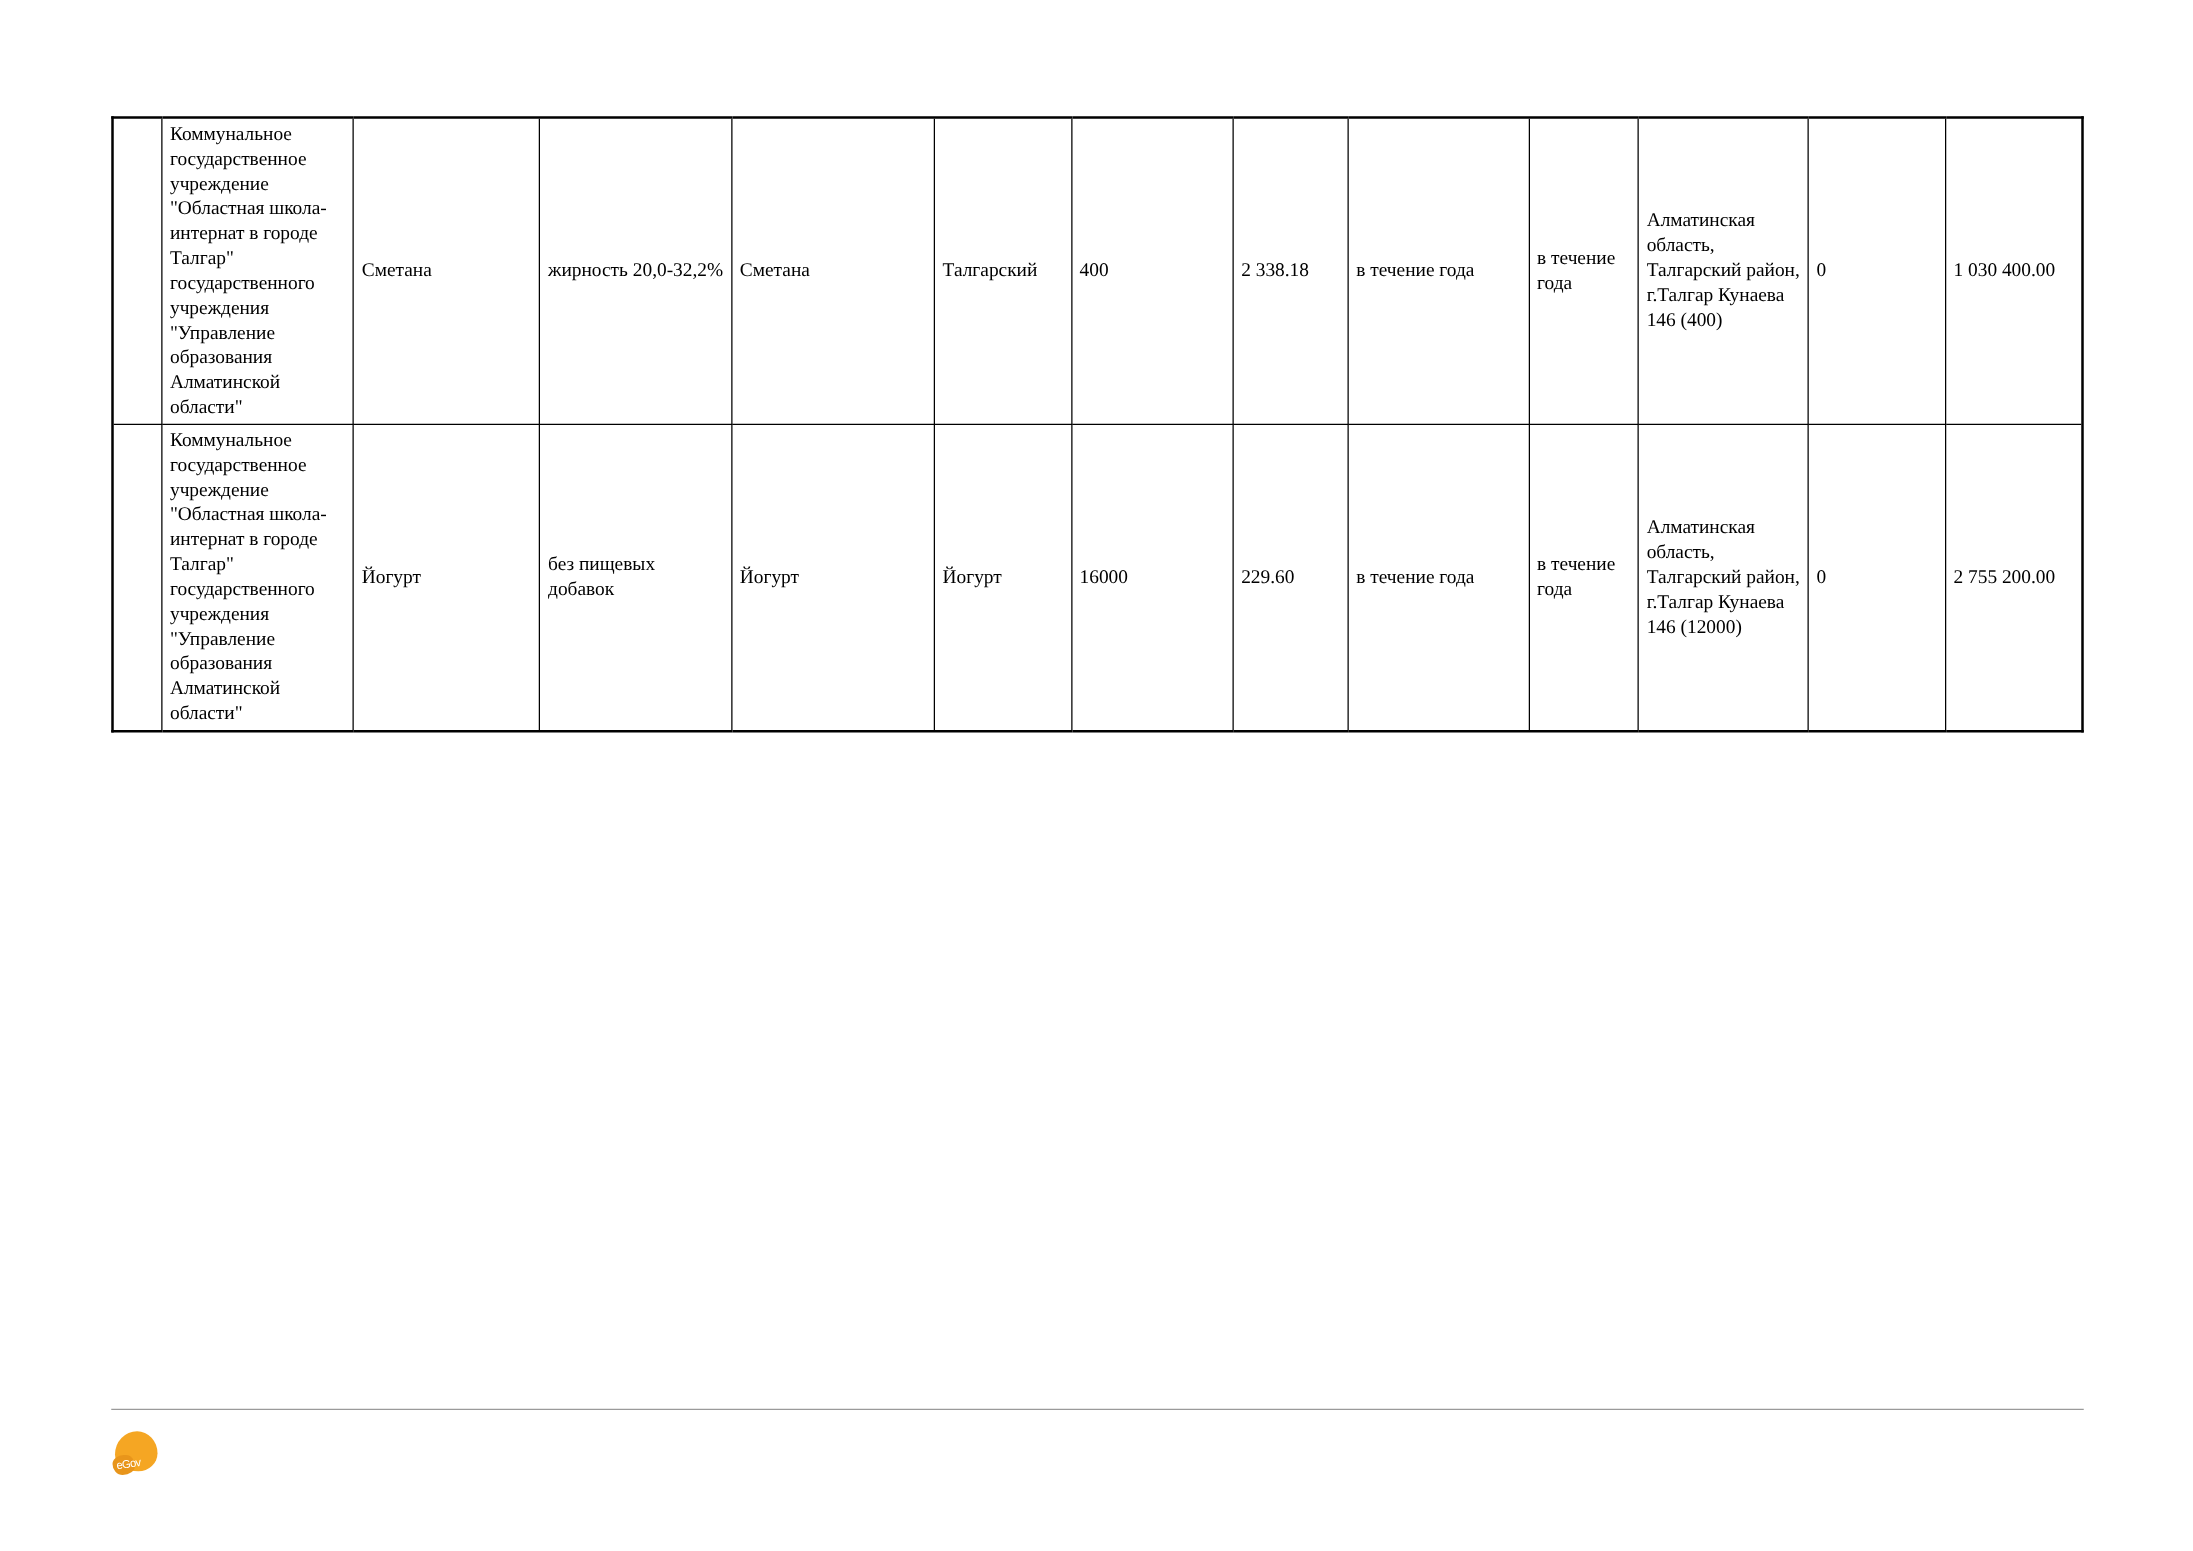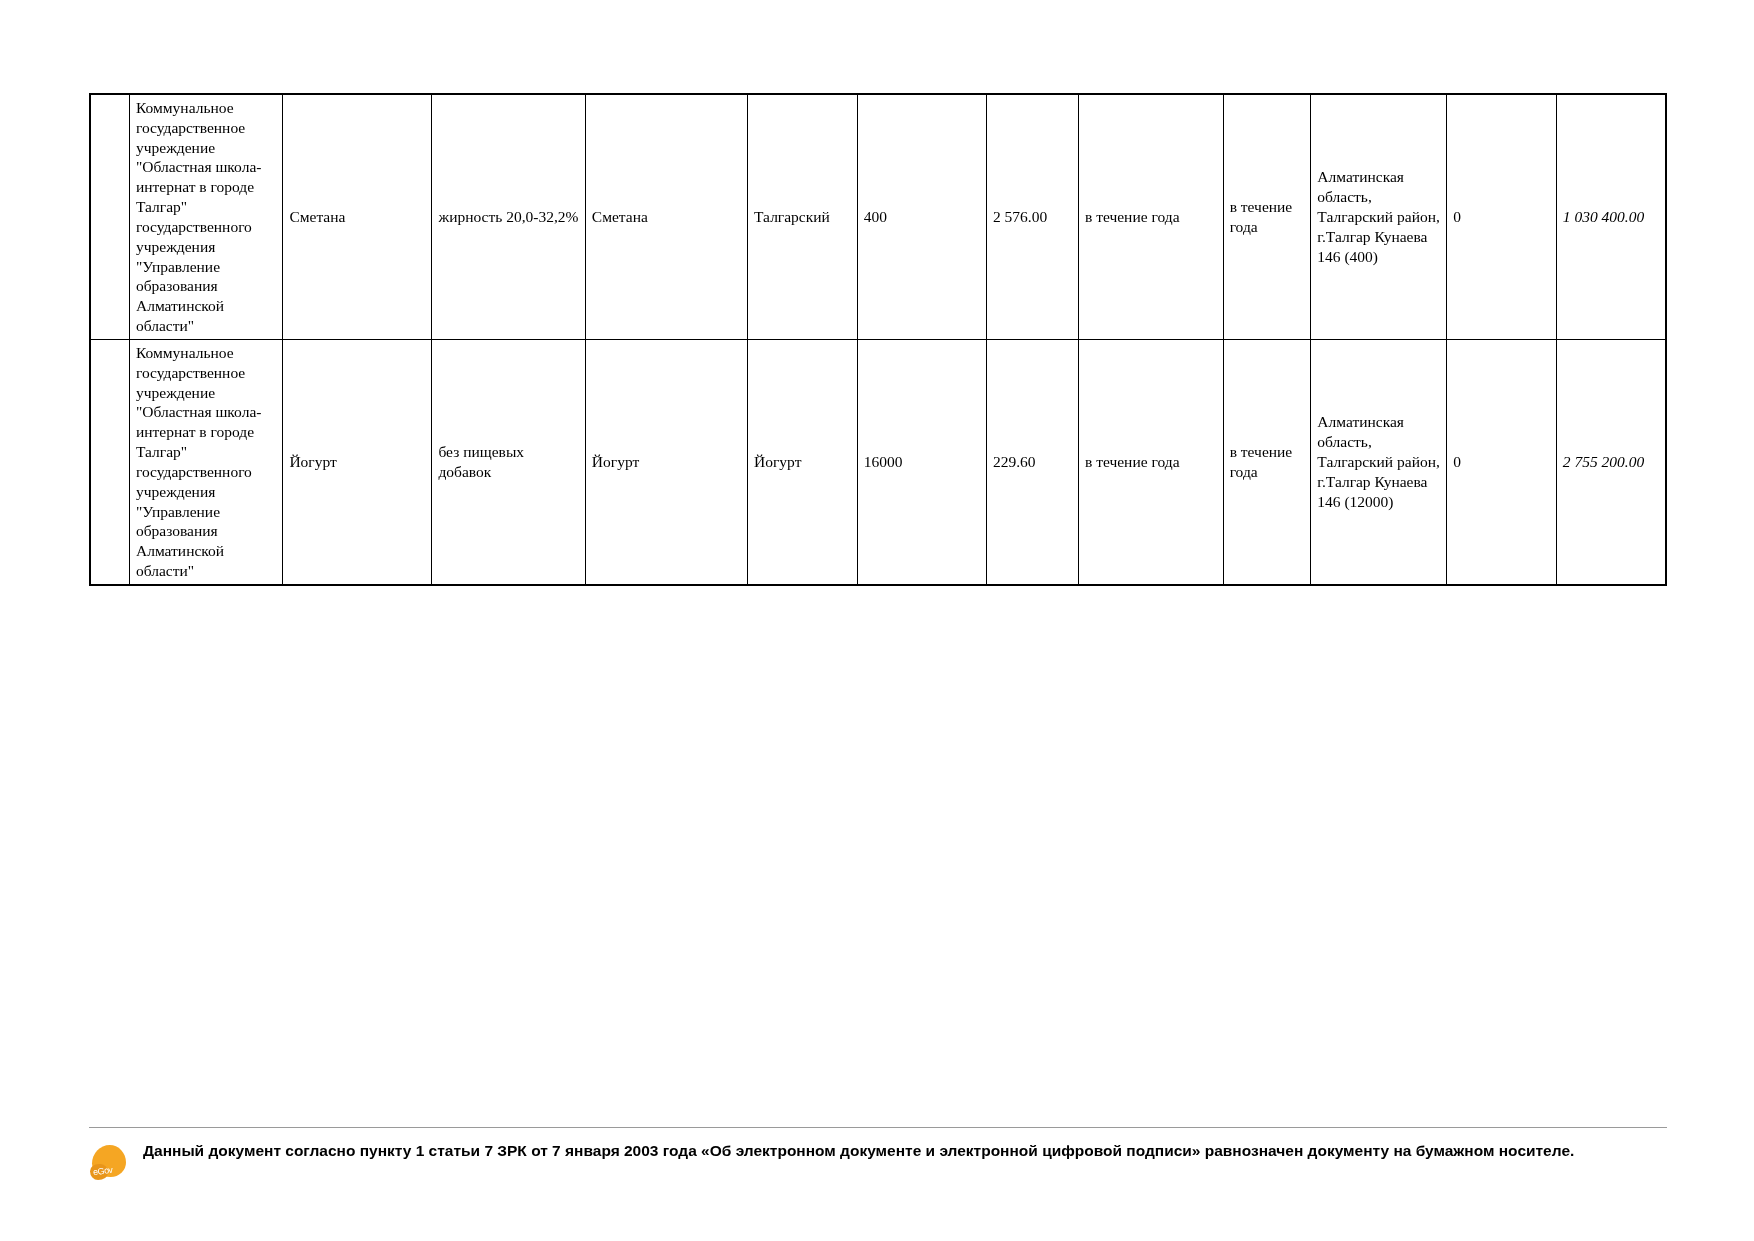--- a/index.html
+++ b/index.html
@@ -65,21 +65,21 @@
   .c-name  { width: 136px; }
   .c-char  { width: 140px; }
   .c-name2 { width: 148px; }
   .c-unit  { width: 100px; }
   .c-qty   { width: 118px; }
   .c-price { width: 84px; }
   .c-term  { width: 132px; }
   .c-term2 { width: 80px; }
   .c-addr  { width: 124px; margin-left: 11px; }
   .c-zero  { width: 100px; }
-  .c-sum   { width: 100px; font-style: italic; }
+  .c-sum   { width: 100px; }
 
   .footer-rule {
     position: absolute;
     left: 89px;
     top: 1127px;
     width: 1578px;
     height: 1px;
     background: #9a9a9a;
   }
   .footer {
@@ -157,21 +157,21 @@
     </colgroup>
     <tbody>
       <tr>
         <td class="c-num"></td>
         <td class="c-org top">Коммунальное государственное учреждение "Областная школа-интернат в городе Талгар" государственного учреждения "Управление образования Алматинской области"</td>
         <td class="c-name">Сметана</td>
         <td class="c-char">жирность 20,0-32,2%</td>
         <td class="c-name2">Сметана</td>
         <td class="c-unit">Талгарский</td>
         <td class="c-qty">400</td>
-        <td class="c-price">2 576.00</td>
+        <td class="c-price">2 338.18</td>
         <td class="c-term">в течение года</td>
         <td class="c-term2">в течение года</td>
         <td class="c-addr">Алматинская область, Талгарский район, г.Талгар Кунаева 146 (400)</td>
         <td class="c-zero">0</td>
         <td class="c-sum">1 030 400.00</td>
       </tr>
       <tr>
         <td class="c-num"></td>
         <td class="c-org top">Коммунальное государственное учреждение "Областная школа-интернат в городе Талгар" государственного учреждения "Управление образования Алматинской области"</td>
         <td class="c-name">Йогурт</td>
@@ -190,16 +190,15 @@
   </table>
 
   <div class="footer-rule"></div>
 
   <div class="footer">
     <div class="footer-logo">
       <div class="blob"></div>
       <div class="blob2"></div>
       <div class="mark">eGov</div>
     </div>
-    <div class="footer-text">Данный документ согласно пункту 1 статьи 7 ЗРК от 7 января 2003 года «Об электронном документе и электронной цифровой подписи» равнозначен документу на бумажном носителе.</div>
   </div>
 
 </div>
 
 </body></html>

